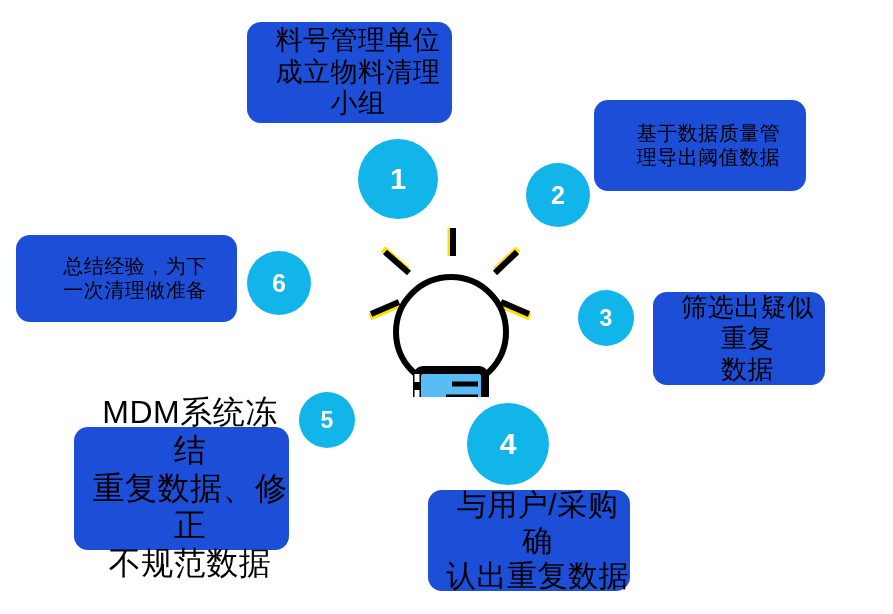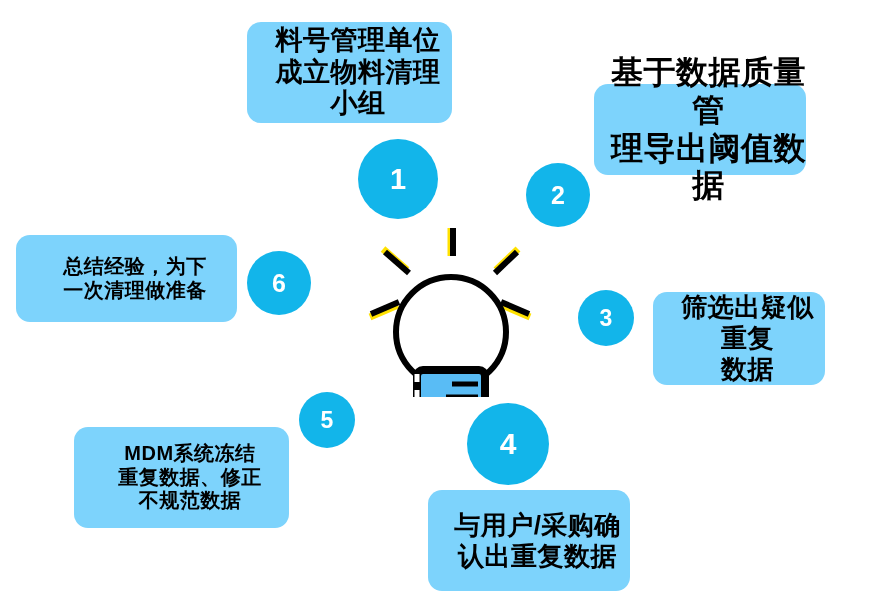--- a/index.html
+++ b/index.html
@@ -13,24 +13,24 @@
   }
   #canvas {
     position: relative;
     width: 893px;
     height: 614px;
     background: #ffffff;
     overflow: hidden;
   }
   .note {
     position: absolute;
-    background: #7dd3fc;
+    background: #1d4ed8;
     border-radius: 14px;
     color: #000000;
-    font-weight: 700;
+    font-weight: 400;
     text-align: center;
     line-height: 1.18;
     display: flex;
     align-items: center;
     justify-content: center;
     box-sizing: border-box;
     white-space: pre-line;
     letter-spacing: 0.5px;
     padding-left: 17px;
   }
@@ -82,33 +82,33 @@
       <line x1="67" y1="152" x2="67" y2="160" stroke="#FFFFFF" stroke-width="5"></line>
       <line x1="67" y1="168" x2="67" y2="176" stroke="#FFFFFF" stroke-width="5"></line>
     </svg>
   </div>
 
   <div class="note" style="left:247px; top:22px; width:205px; height:101px; font-size:27px;">料号管理单位
 成立物料清理
 小组</div>
   <div class="step-circle" style="left:358px; top:139px; width:80px; height:80px; font-size:29px;">1</div>
 
-  <div class="note" style="left:594px; top:84px; width:212px; height:91px; font-size:32px;">基于数据质量管
+  <div class="note" style="left:594px; top:100px; width:212px; height:91px; font-size:20px;">基于数据质量管
 理导出阈值数据</div>
   <div class="step-circle" style="left:526px; top:163px; width:64px; height:64px; font-size:25px;">2</div>
 
   <div class="note" style="left:653px; top:292px; width:172px; height:93px; font-size:26px;">筛选出疑似重复
 数据</div>
   <div class="step-circle" style="left:578px; top:290px; width:56px; height:56px; font-size:23px;">3</div>
 
-  <div class="note" style="left:428px; top:490px; width:202px; height:101px; font-size:26px;">与用户/采购确
+  <div class="note" style="left:428px; top:490px; width:202px; height:101px; font-size:30px;">与用户/采购确
 认出重复数据</div>
   <div class="step-circle" style="left:467px; top:403px; width:82px; height:82px; font-size:30px;">4</div>
 
-  <div class="note" style="left:74px; top:427px; width:215px; height:101px; font-size:20px;">MDM系统冻结
+  <div class="note" style="left:74px; top:427px; width:215px; height:123px; font-size:32px;">MDM系统冻结
 重复数据、修正
 不规范数据</div>
   <div class="step-circle" style="left:299px; top:392px; width:56px; height:56px; font-size:23px;">5</div>
 
   <div class="note" style="left:16px; top:235px; width:221px; height:87px; font-size:20px;">总结经验，为下
 一次清理做准备</div>
   <div class="step-circle" style="left:247px; top:251px; width:64px; height:64px; font-size:25px;">6</div>
 
 </div>
 

